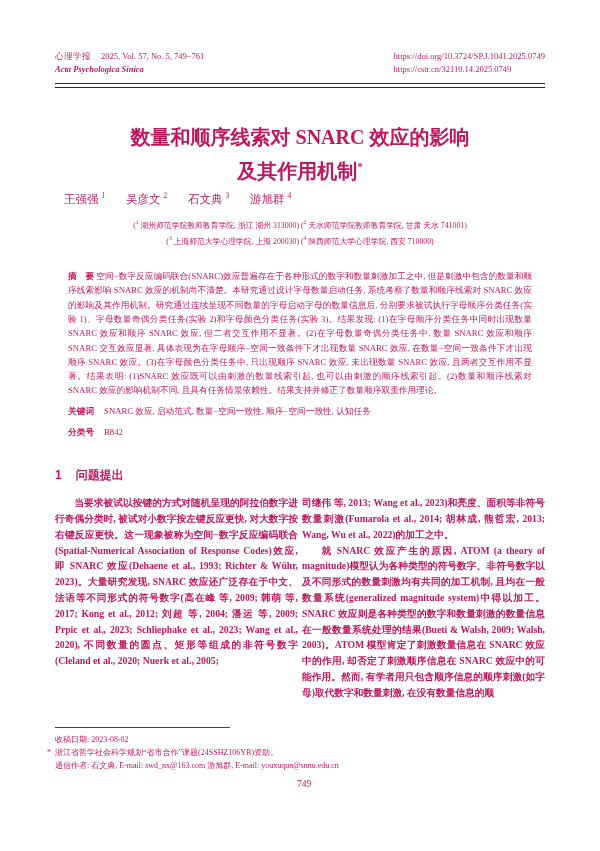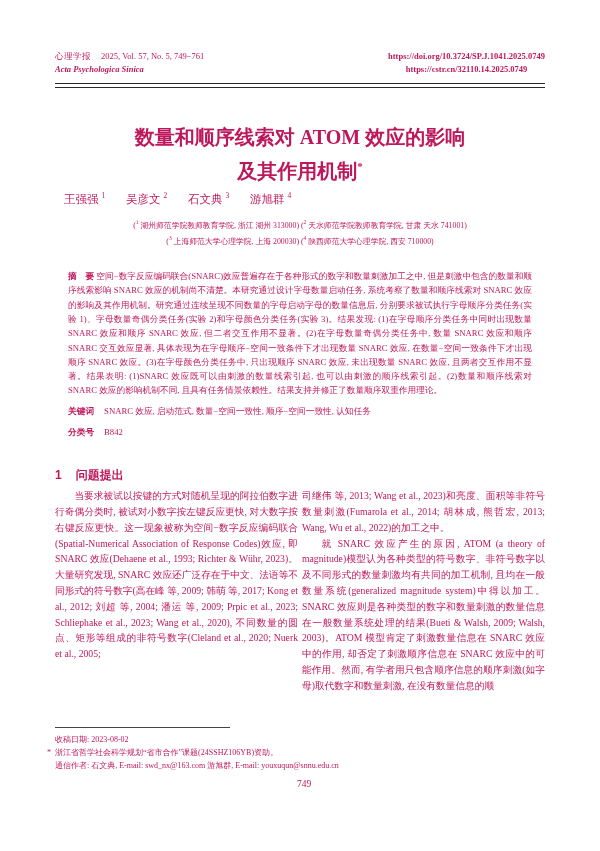--- a/index.html
+++ b/index.html
@@ -12,42 +12,42 @@
     font-family:"Liberation Serif","DejaVu Serif",serif;
     box-sizing:border-box;
     padding:50px 55px 0 55px;
     overflow:hidden;
   }
   
   .hdr { display:flex; justify-content:space-between; font-size:8.5px; line-height:1.55; }
   .hdr-left .jcn { letter-spacing:0.5px; }
   .hdr-left .issue { margin-left:10px; }
   .hdr-left .jen { font-weight:bold; font-style:italic; }
-  .hdr-right { text-align:center; font-weight:bold; }
+  .hdr-right { text-align:left; font-weight:normal; }
   .dbl-rule { margin-top:7px; height:2.2px; border-top:1px solid #2a2a2a; border-bottom:1px solid #2a2a2a; }
   
   .title { margin-top:32px; text-align:center; font-weight:bold; font-size:20px; line-height:1.7; }
   .title sup { font-size:11px; }
   
   .authors { margin-top:4px; text-align:left; font-size:11.5px; }
   .author { margin:0 9px; }
   .author sup { font-size:7.5px; }
   
   .affils { margin-top:10px; text-align:center; font-size:7.8px; line-height:1.95; }
   .affils sup { font-size:5.5px; }
   
   .abstract { margin-top:20px; padding:0 13px; font-size:8.7px; line-height:1.645; text-align:justify; }
   .cn-label { font-weight:bold; font-family:"Liberation Sans","DejaVu Sans",sans-serif; }
   .kw-line { margin-top:6px; padding:0 13px; font-size:8.7px; line-height:1.8; }
   .kw-line .cn-label { margin-right:10px; }
   
   .sec-head { margin-top:26px; font-weight:bold; font-family:"Liberation Sans","DejaVu Sans",sans-serif; font-size:12px; }
   .sec-head .num { margin-right:14px; }
   
-  .cols { display:flex; gap:4px; margin-top:4px; }
+  .cols { display:flex; gap:4px; margin-top:11px;font-weight:bold; }
   .col { flex:1; font-size:9.7px; line-height:1.63; text-align:justify; }
   .col p { margin:0; }
   .indent { text-indent:2em; }
   
   .footnote { position:absolute; left:55px; right:55px; top:727px; font-size:8px; line-height:1.62; }
   .fn-rule { width:175px; border-top:1px solid #444; margin-bottom:6px; }
   .fn-line { margin:0; }
   .fn-marker { display:inline-block; width:8px; margin-left:-8px; }
   
   .pageno { position:absolute; left:8px; right:0; top:779px; text-align:center; font-size:9.5px; }
@@ -65,21 +65,21 @@
       <div class="jen">Acta Psychologica Sinica</div>
     </div>
     <div class="hdr-right">
       <div>https://doi.org/10.3724/SP.J.1041.2025.0749</div>
       <div>https://cstr.cn/32110.14.2025.0749</div>
     </div>
   </div>
   <div class="dbl-rule"></div>
 
   <div class="title">
-    <div>数量和顺序线索对 ATOM 效应的影响</div>
+    <div>数量和顺序线索对 SNARC 效应的影响</div>
     <div><span>及其作用机制</span><sup>*</sup></div>
   </div>
 
   <div class="authors">
     <span class="author"><span>王强强</span> <sup>1</sup></span>
     <span class="author"><span>吴彦文</span> <sup>2</sup></span>
     <span class="author"><span>石文典</span> <sup>3</sup></span>
     <span class="author"><span>游旭群</span> <sup>4</sup></span>
   </div>
 

